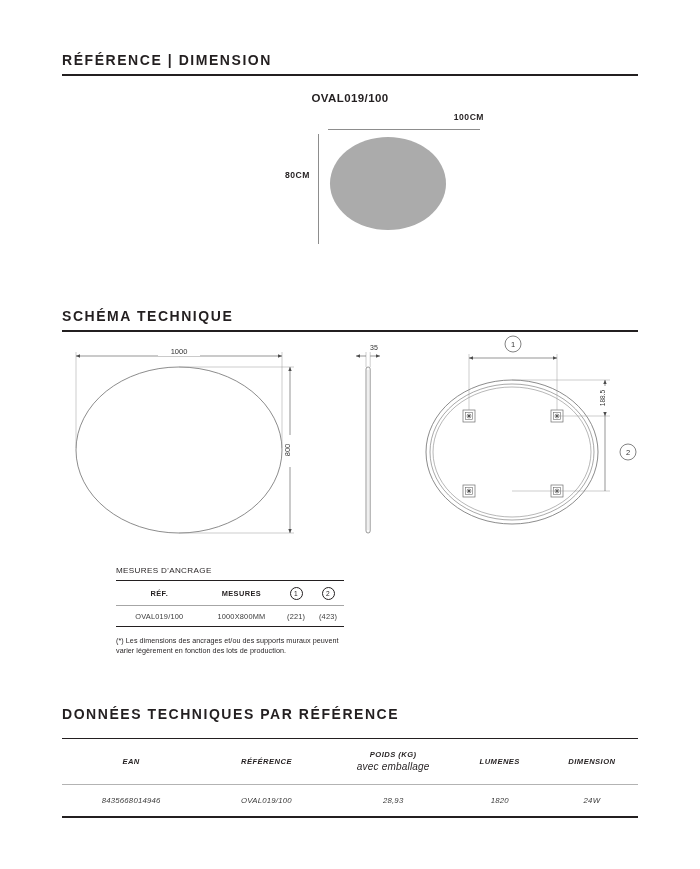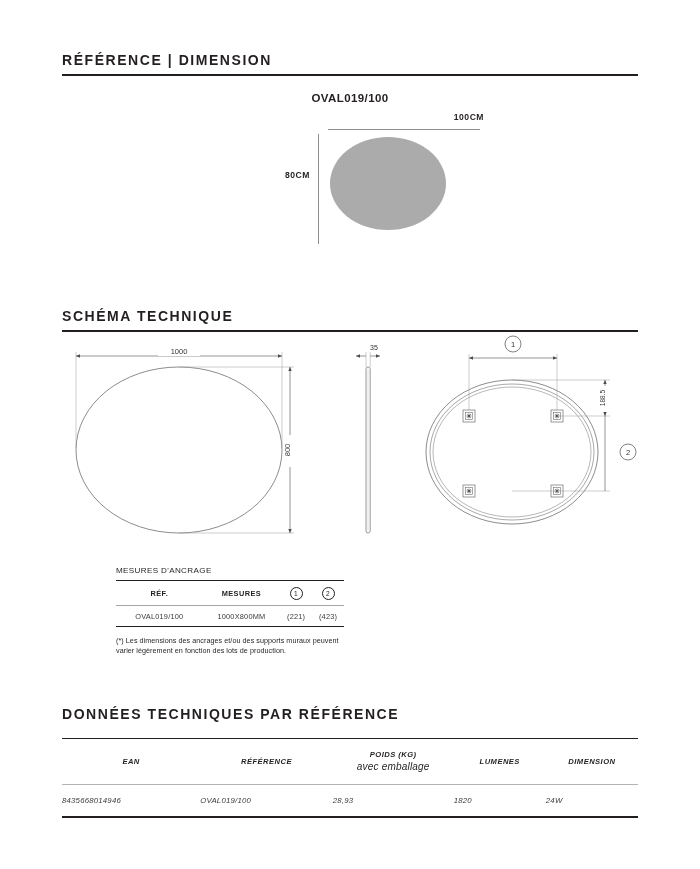--- a/index.html
+++ b/index.html
@@ -204,20 +204,21 @@
   }
   table.tech-table th .sub {
     display: block;
     font-weight: normal;
     letter-spacing: 0.2px;
     font-size: 10px;
   }
   table.tech-table td {
     font-size: 7.8px;
     padding: 11px 0 11px 0;
+    text-align: center;
     color: #3a3a3a;
     letter-spacing: 0.2px;
   }
 </style>
 </head>
 <body>
 
 <div class="page">
 
   <div class="section" id="hero">

